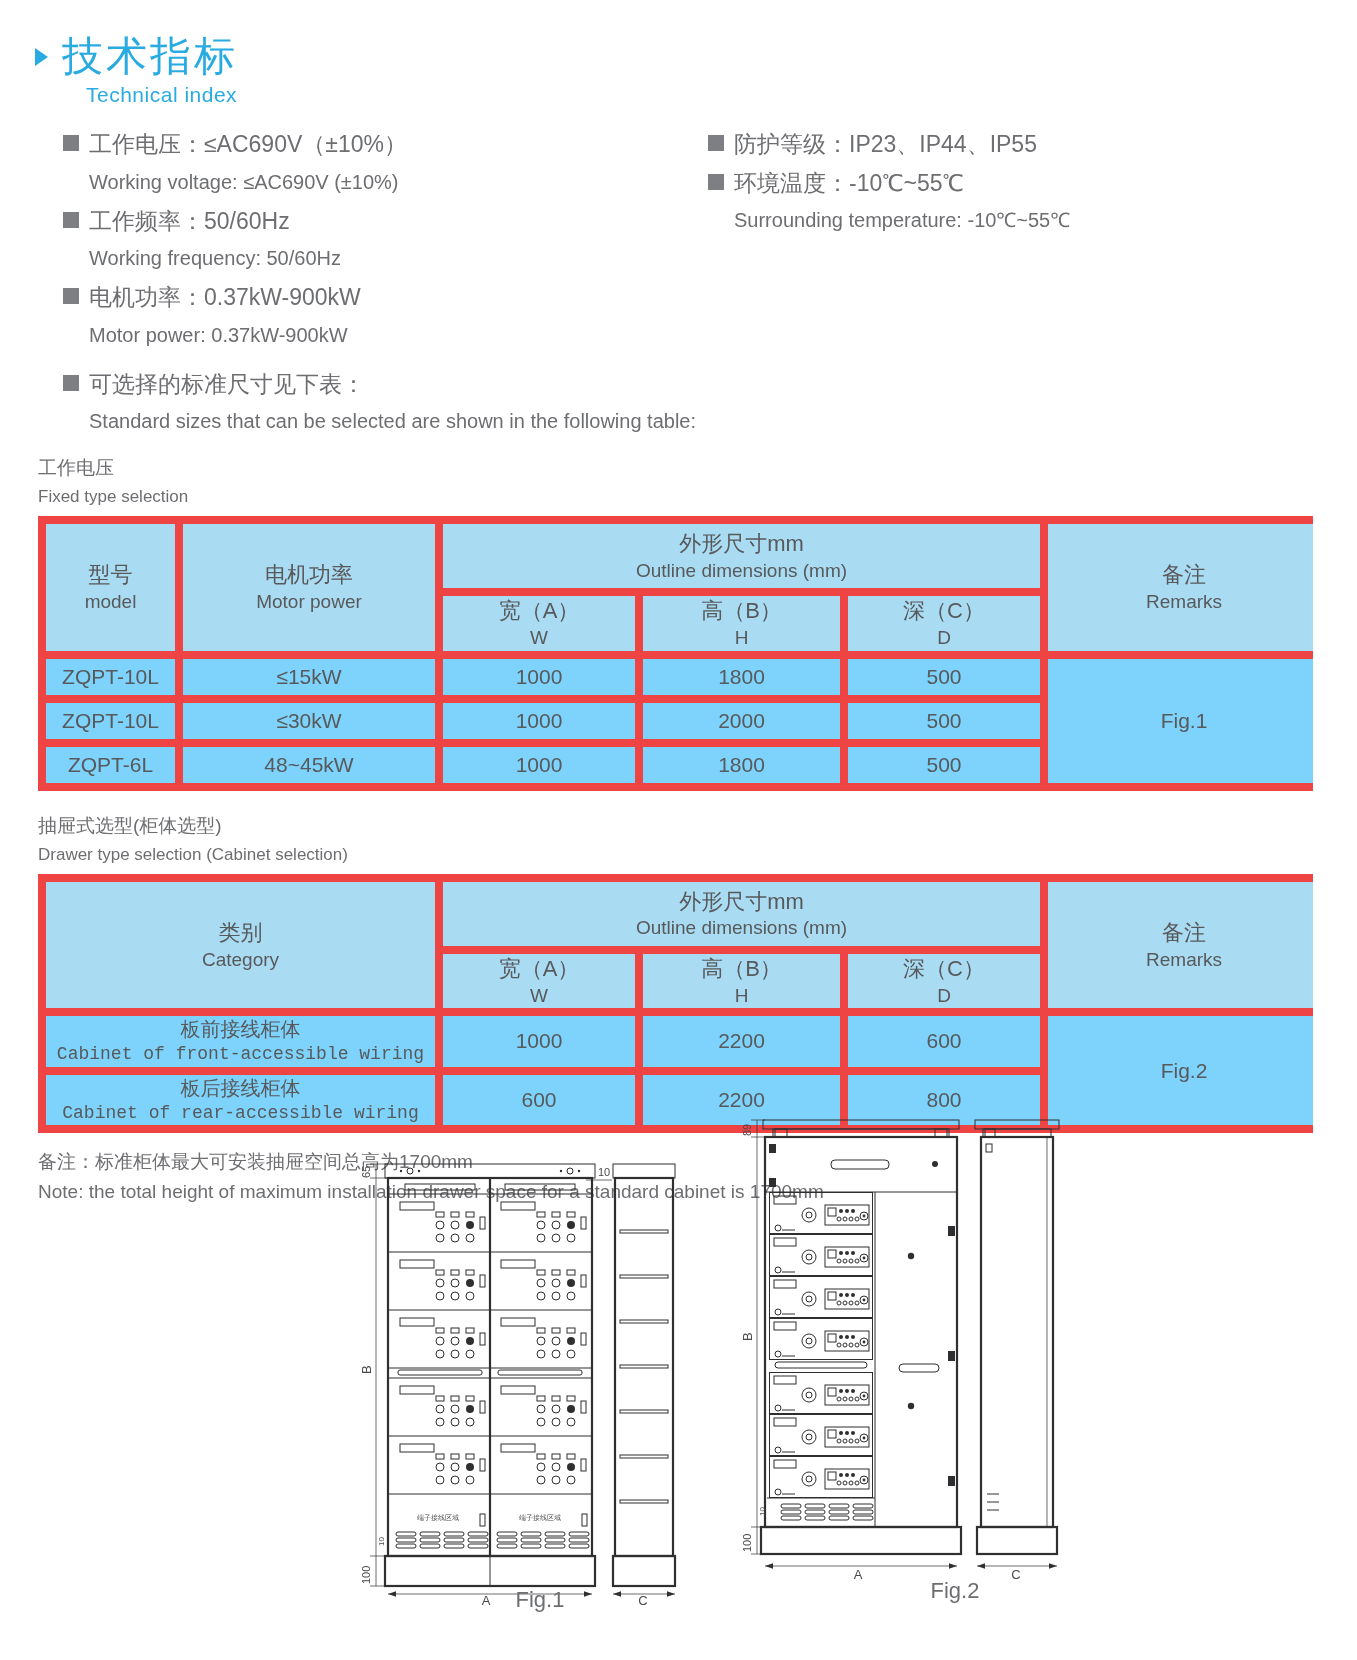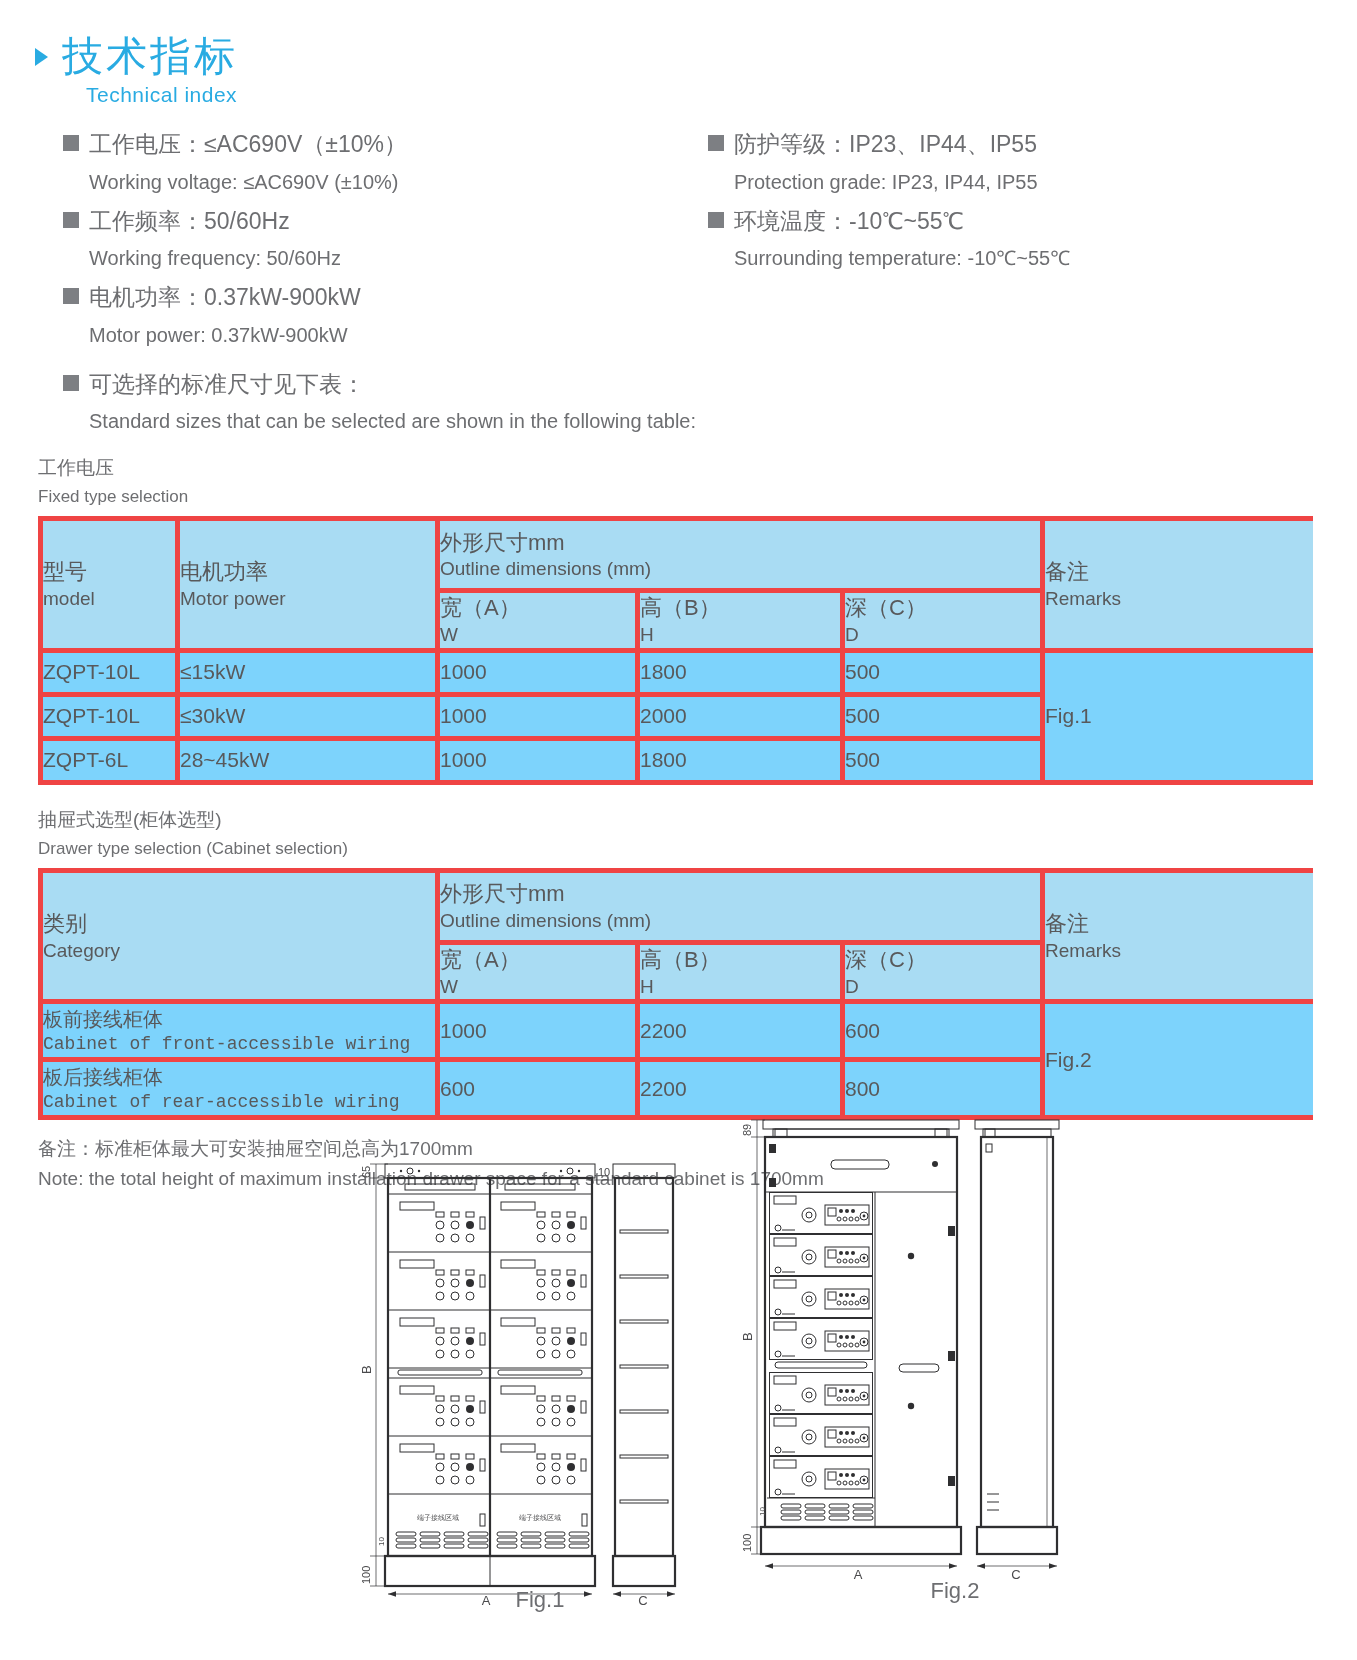--- a/index.html
+++ b/index.html
@@ -25,21 +25,21 @@
   .spec-en { font-size:20px; color:#6d6e71; margin-left:26px; margin-bottom:14px; line-height:1.2; }
 
   .intro { margin-left:25px; margin-top:10px; }
 
   
   .sec-cn { font-size:19px; color:#6d6e71; margin-top:22px; }
   .sec-en { font-size:17px; color:#6d6e71; margin-top:6px; margin-bottom:9px; }
 
   
   table.spec { border-collapse:collapse; width:1282px; table-layout:fixed; }
-  table.spec td { border:5px solid #ef4444; vertical-align:middle; padding:0; }
+  table.spec td { border:8px solid #ef4444; text-align:center; vertical-align:middle; padding:0; }
   td.hdr { background:#a9dcf3; color:#58595b; }
   td.dat { background:#7dd3fc; color:#58595b; font-size:21px; }
   .hcn { display:block; font-size:22px; line-height:1.35; }
   .hen { display:block; font-size:19px; line-height:1.3; }
   .dcn { display:block; font-size:20px; line-height:1.35; }
   .den { display:block; font-size:18px; line-height:1.3;font-family:Liberation Mono, monospace; }
   tr.h1 { height:72px; } tr.h2 { height:56px; }
   tr.d1 { height:44px; } tr.d2 { height:58px; }
   tr.dfirst td { border-top-width:5px; }
 
@@ -94,21 +94,20 @@
           <span class="sq"></span>
           <span>电机功率：0.37kW-900kW</span>
         </div>
         <div class="spec-en">Motor power: 0.37kW-900kW</div>
       </div>
       <div class="spec-col-right">
         <div class="spec-cn">
           <span class="sq"></span>
           <span>防护等级：IP23、IP44、IP55</span>
         </div>
-        <div class="spec-en">Protection grade: IP23, IP44, IP55</div>
         <div class="spec-cn">
           <span class="sq"></span>
           <span>环境温度：-10℃~55℃</span>
         </div>
         <div class="spec-en">Surrounding temperature: -10℃~55℃</div>
       </div>
     </div>
 
     <div class="intro">
       <div class="spec-cn">
@@ -173,21 +172,21 @@
       </tr>
       <tr class="d1">
         <td class="dat">ZQPT-10L</td>
         <td class="dat">≤30kW</td>
         <td class="dat">1000</td>
         <td class="dat">2000</td>
         <td class="dat">500</td>
       </tr>
       <tr class="d1">
         <td class="dat">ZQPT-6L</td>
-        <td class="dat">28~45kW</td>
+        <td class="dat">48~45kW</td>
         <td class="dat">1000</td>
         <td class="dat">1800</td>
         <td class="dat">500</td>
       </tr>
     </tbody>
       </table>
 
     <div class="sec-cn">抽屉式选型(柜体选型)</div>
     <div class="sec-en">Drawer type selection (Cabinet selection)</div>
 

